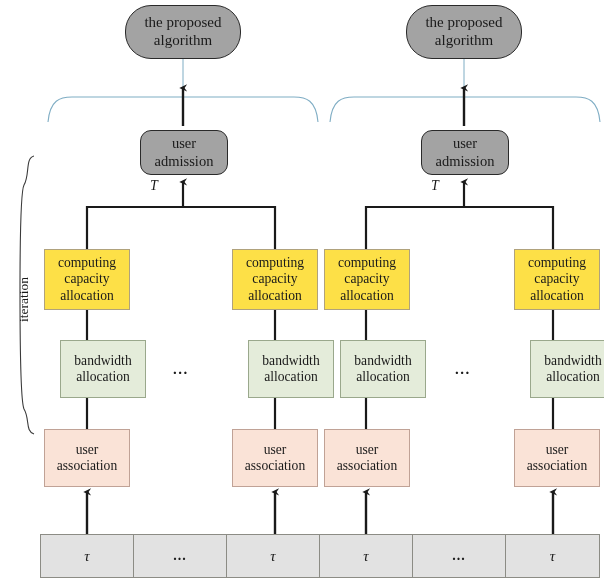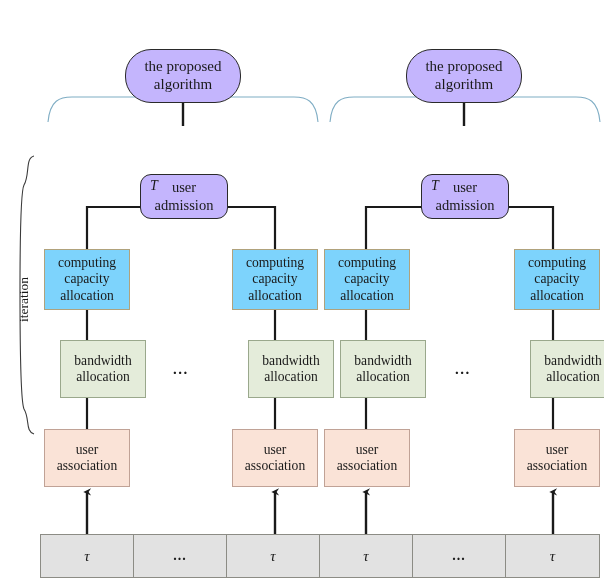--- a/index.html
+++ b/index.html
@@ -33,34 +33,33 @@
     justify-content: center;
     text-align: center;
     color: #1a1a1a;
     line-height: 1.18;
     z-index: 3;
   }
 
   .pill {
     border: 1.1px solid #2a2a2a;
     border-radius: 26px;
-    background: #c4b5fd;
+    background: #a3a3a3;
     font-size: 15px;
-    margin-top: 44px;
   }
   .pill.small {
     border-radius: 11px;
     font-size: 14.5px;
   }
 
   .rect {
     border: 1px solid #8a8a80;
     font-size: 13.6px;
   }
-  .rect.yellow { background: #7dd3fc; border-color: #b0a27c; }
+  .rect.yellow { background: #fde047; border-color: #b0a27c; }
   .rect.green  { background: #e4ecda; border-color: #9aa88c; margin-left: 16px; }
   .rect.pink   { background: #fae3d7; border-color: #c0a296; }
 
   .tau-cell {
     position: absolute;
     box-sizing: border-box;
     background: #e2e2e2;
     border: 1px solid #8c8c85;
     display: flex;
     align-items: center;

